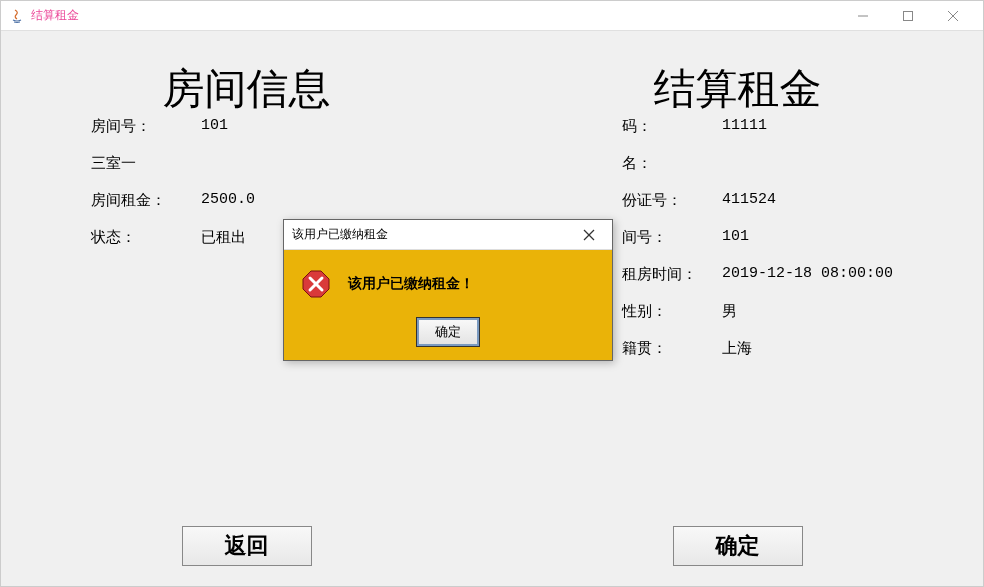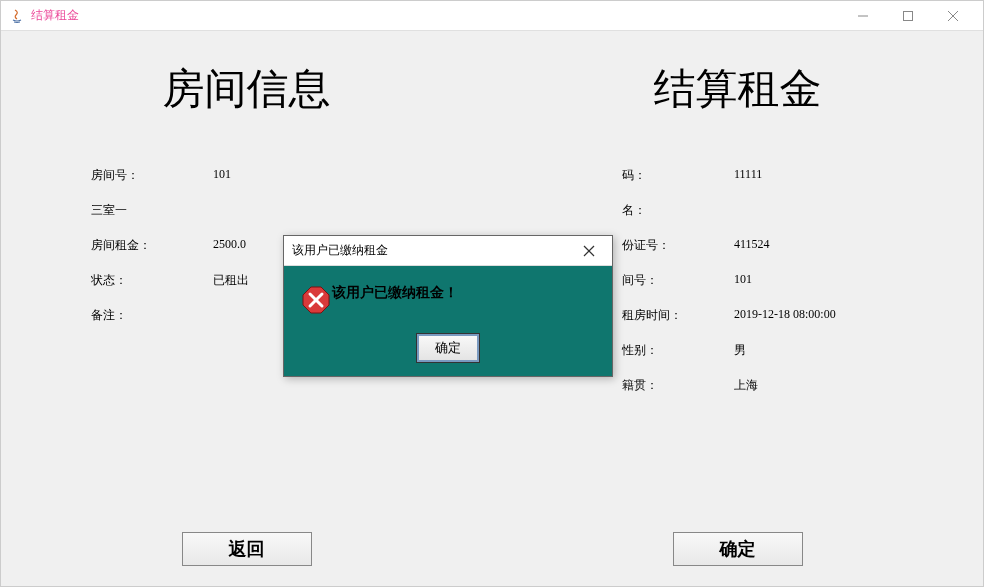--- a/index.html
+++ b/index.html
@@ -65,31 +65,29 @@
     .panel {
       width: 50%;
       padding: 30px 40px 20px 40px;
       position: relative;
     }
     .section-title {
       font-family: "SimSun", "KaiTi", serif;
       font-size: 42px;
       font-weight: normal;
       text-align: center;
-      margin-bottom: 50px;
       color: #000;
     }
     .field-row {
       display: flex;
       margin-bottom: 18px;
-      font-family: Liberation Serif, serif;
-      font-size: 12px;
+      font-family: Liberation Mono, monospace;
+      font-size: 15px;
       color: #000;
       padding-left: 50px;
-      gap: 12px;
     }
     .field-label {
       width: 110px;
       white-space: nowrap;
     }
     .field-value {
       flex: 1;
     }
     .right .field-row { padding-left: 90px; }
     .right .field-label { width: 100px; }
@@ -100,31 +98,31 @@
       right: 0;
       text-align: center;
     }
     .main-btn {
       display: inline-block;
       min-width: 130px;
       padding: 4px 20px;
       background: linear-gradient(#f8f8f8, #e8e8e8);
       border: 1px solid #888;
       font-family: "SimSun", serif;
-      font-size: 18px;
+      font-size: 22px;
       font-weight: bold;
       cursor: pointer;
     }
     
     .dialog {
       position: absolute;
       left: 282px;
-      top: 234px;
+      top: 218px;
       width: 330px;
-      background: #0f766e;
+      background: #eab308;
       border: 1px solid #666;
       box-shadow: 2px 2px 8px rgba(0,0,0,0.25);
     }
     .dialog-titlebar {
       height: 30px;
       background: #ffffff;
       border-bottom: 1px solid #ddd;
       display: flex;
       align-items: center;
       padding: 0 8px;
@@ -140,20 +138,22 @@
       display: flex;
       align-items: center;
       justify-content: center;
       font-size: 16px;
       color: #333;
       cursor: pointer;
     }
     .dialog-body {
       padding: 18px 32px 12px 16px;
       display: flex;
+      align-items: center;
+      gap: 16px;
     }
     .error-icon {
       width: 32px;
       height: 32px;
       flex-shrink: 0;
     }
     .dialog-msg {
       font-family: "SimSun", serif;
       font-size: 14px;
       font-weight: bold;
@@ -219,24 +219,20 @@
         <span class="field-value">三室一</span>
       </div>
       <div class="field-row">
         <span class="field-label">房间租金：</span>
         <span class="field-value">2500.0</span>
       </div>
       <div class="field-row">
         <span class="field-label">状态：</span>
         <span class="field-value">已租出</span>
       </div>
-      <div class="field-row">
-        <span class="field-label">备注：</span>
-        <span class="field-value"></span>
-      </div>
 
       <div class="btn-row">
         <button class="main-btn">返回</button>
       </div>
     </div>
 
     <div class="panel right">
       <div class="section-title">结算租金</div>
 
       <div class="field-row">

